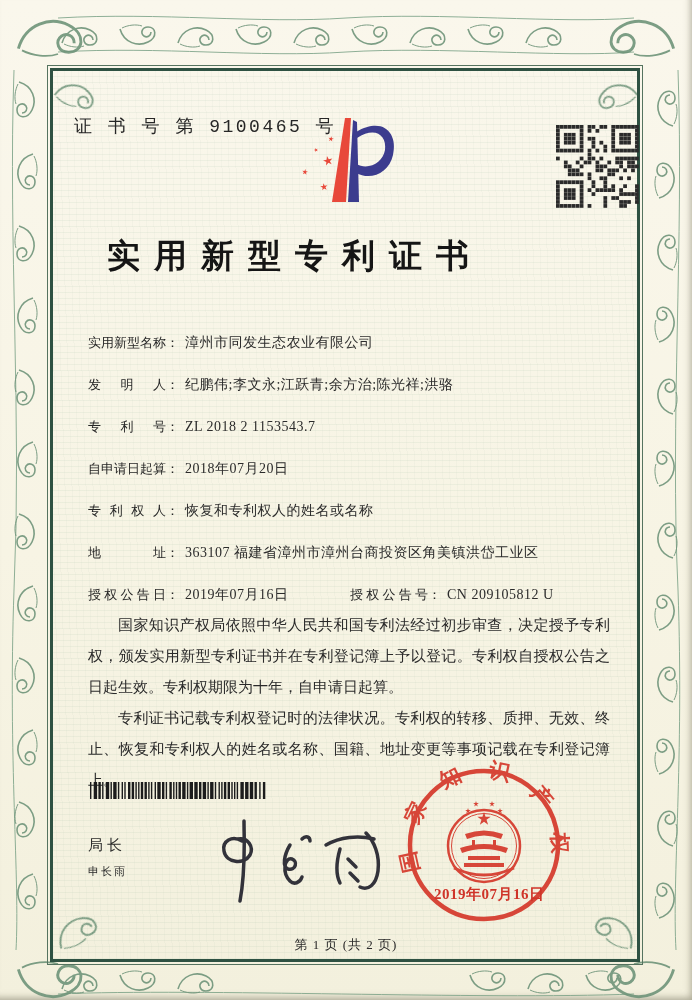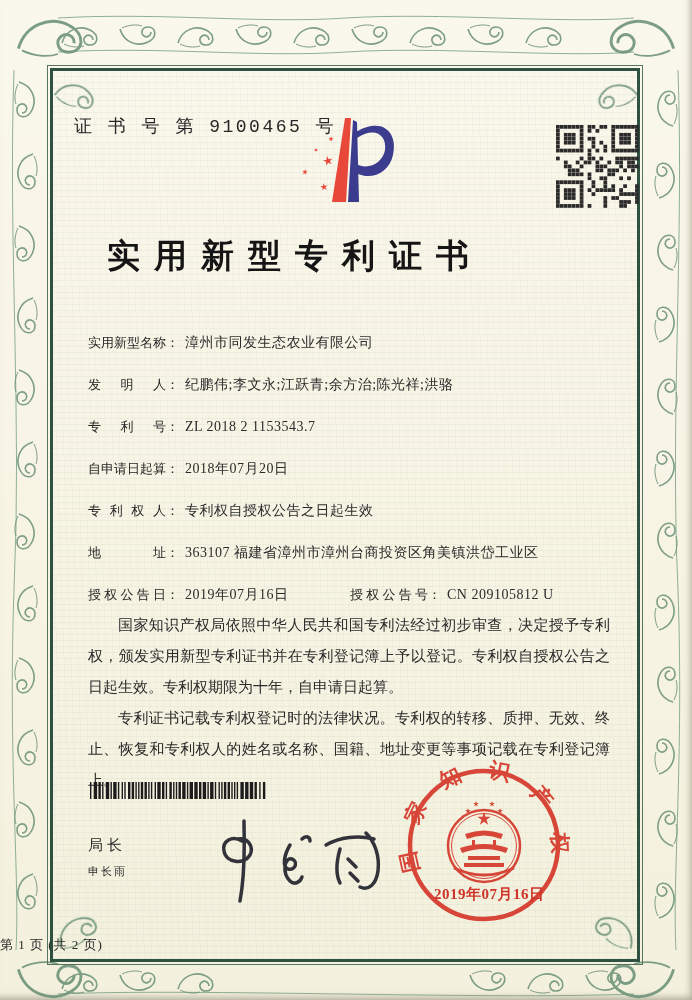--- a/index.html
+++ b/index.html
@@ -28,21 +28,21 @@
   .flabel{display:inline-block;width:78px;font-size:13px;text-align:justify;text-align-last:justify;vertical-align:baseline;color:#262626;}
   .fcolon{font-size:13px;color:#262626;}
   .fvalue{font-size:14px;margin-left:6px;letter-spacing:.5px;color:#2b2b2b;}
   .grant-group{position:absolute;left:262px;top:0;white-space:nowrap;}
   .body-text{left:88px;top:610px;width:522px;font-size:15px;line-height:31px;
     text-align:justify;color:#2a2a2a;}
   .body-text p{margin:0;text-indent:2em;}
   .issuer-title{left:88px;top:836px;font-size:15px;letter-spacing:4px;color:#2a2a2a;}
   .issuer-name{left:88px;top:864px;font-size:11px;letter-spacing:2px;color:#2a2a2a;}
   .seal-date{left:434px;top:885px;font-size:15px;font-weight:bold;letter-spacing:.5px;color:#cf3429;z-index:5;}
-  .page-num{left:0;top:936px;width:692px;text-align:left;font-size:13px;letter-spacing:1px;color:#2a2a2a;}
+  .page-num{left:0;top:936px;width:692px;text-align:center;font-size:13px;letter-spacing:1px;color:#2a2a2a;}
   .back-note{left:0;top:973px;width:692px;text-align:center;font-size:14px;letter-spacing:2px;color:#3a3a3a;}
   svg.abs{overflow:visible;}
 </style>
 </head>
 <body>
 
 <div id="paper">
 
   <svg id="decor" width="692" height="1000">
     <defs>
@@ -345,21 +345,21 @@
     <div class="frow">
       <span class="flabel">发明人</span><span class="fcolon">：</span><span class="fvalue">纪鹏伟;李文永;江跃青;余方治;陈光祥;洪骆</span>
     </div>
     <div class="frow">
       <span class="flabel">专利号</span><span class="fcolon">：</span><span class="fvalue">ZL 2018 2 1153543.7</span>
     </div>
     <div class="frow">
       <span class="flabel">自申请日起算</span><span class="fcolon">：</span><span class="fvalue">2018年07月20日</span>
     </div>
     <div class="frow">
-      <span class="flabel">专利权人</span><span class="fcolon">：</span><span class="fvalue">专利权自授权公告之日起生效</span>
+      <span class="flabel">专利权人</span><span class="fcolon">：</span><span class="fvalue">恢复和专利权人的姓名或名称</span>
     </div>
     <div class="frow">
       <span class="flabel">地址</span><span class="fcolon">：</span><span class="fvalue">363107 福建省漳州市漳州台商投资区角美镇洪岱工业区</span>
     </div>
     <div class="frow">
       <span class="flabel">授权公告日</span><span class="fcolon">：</span><span class="fvalue">2019年07月16日</span>
       <span class="grant-group">
         <span class="flabel">授权公告号</span><span class="fcolon">：</span><span class="fvalue">CN 209105812 U</span>
       </span>
     </div>

